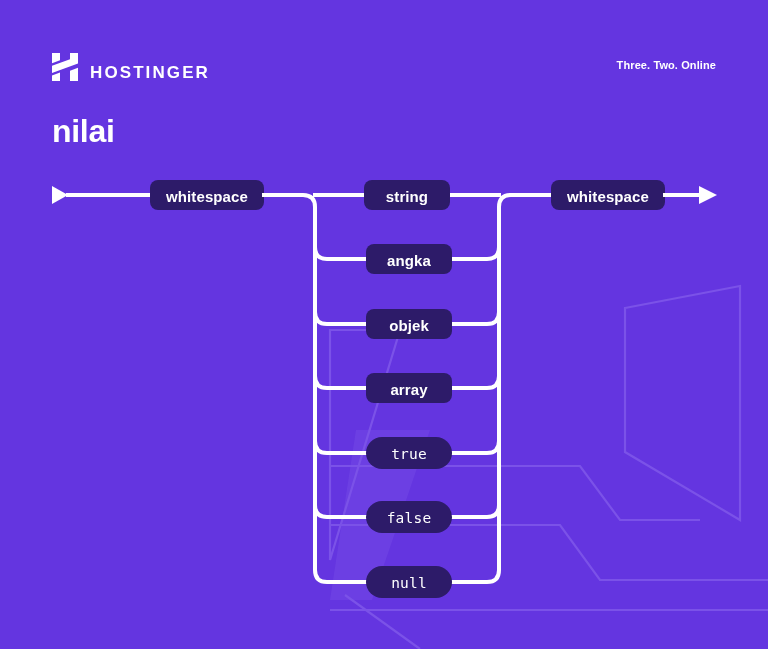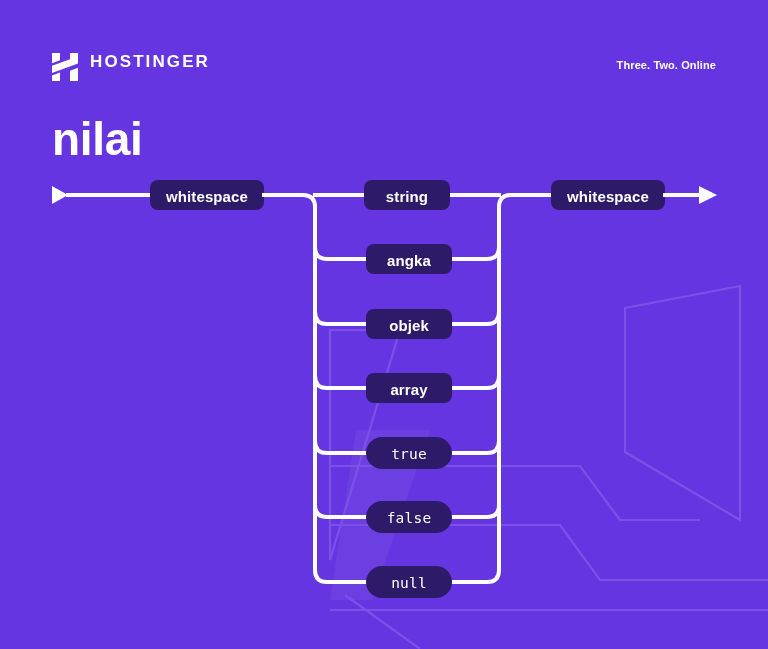--- a/index.html
+++ b/index.html
@@ -35,21 +35,21 @@
     position: absolute;
     left: 0; top: 0;
     width: 768px;
     height: 100px;
   }
   #logo-group {
     position: absolute;
     left: 52px;
     top: 53px;
     display: flex;
-    align-items: flex-start;
+    align-items: flex-end;
     gap: 12px;
   }
   #logo-mark { display: block; }
   #logo-word {
     color: #FFFFFF;
     font-size: 17px;
     font-weight: bold;
     letter-spacing: 2.1px;
     line-height: 1;
     white-space: nowrap;
@@ -62,21 +62,21 @@
     font-size: 11px;
     font-weight: bold;
     letter-spacing: 0.1px;
     white-space: nowrap;
   }
   #page-title {
     position: absolute;
     left: 52px;
     top: 114px;
     color: #FFFFFF;
-    font-size: 46px;
+    font-size: 32px;
     font-weight: bold;
     letter-spacing: -0.3px;
     line-height: 1.1;
   }
   
   #railroad {
     position: absolute;
     left: 0;
     top: 0;
     width: 768px;

